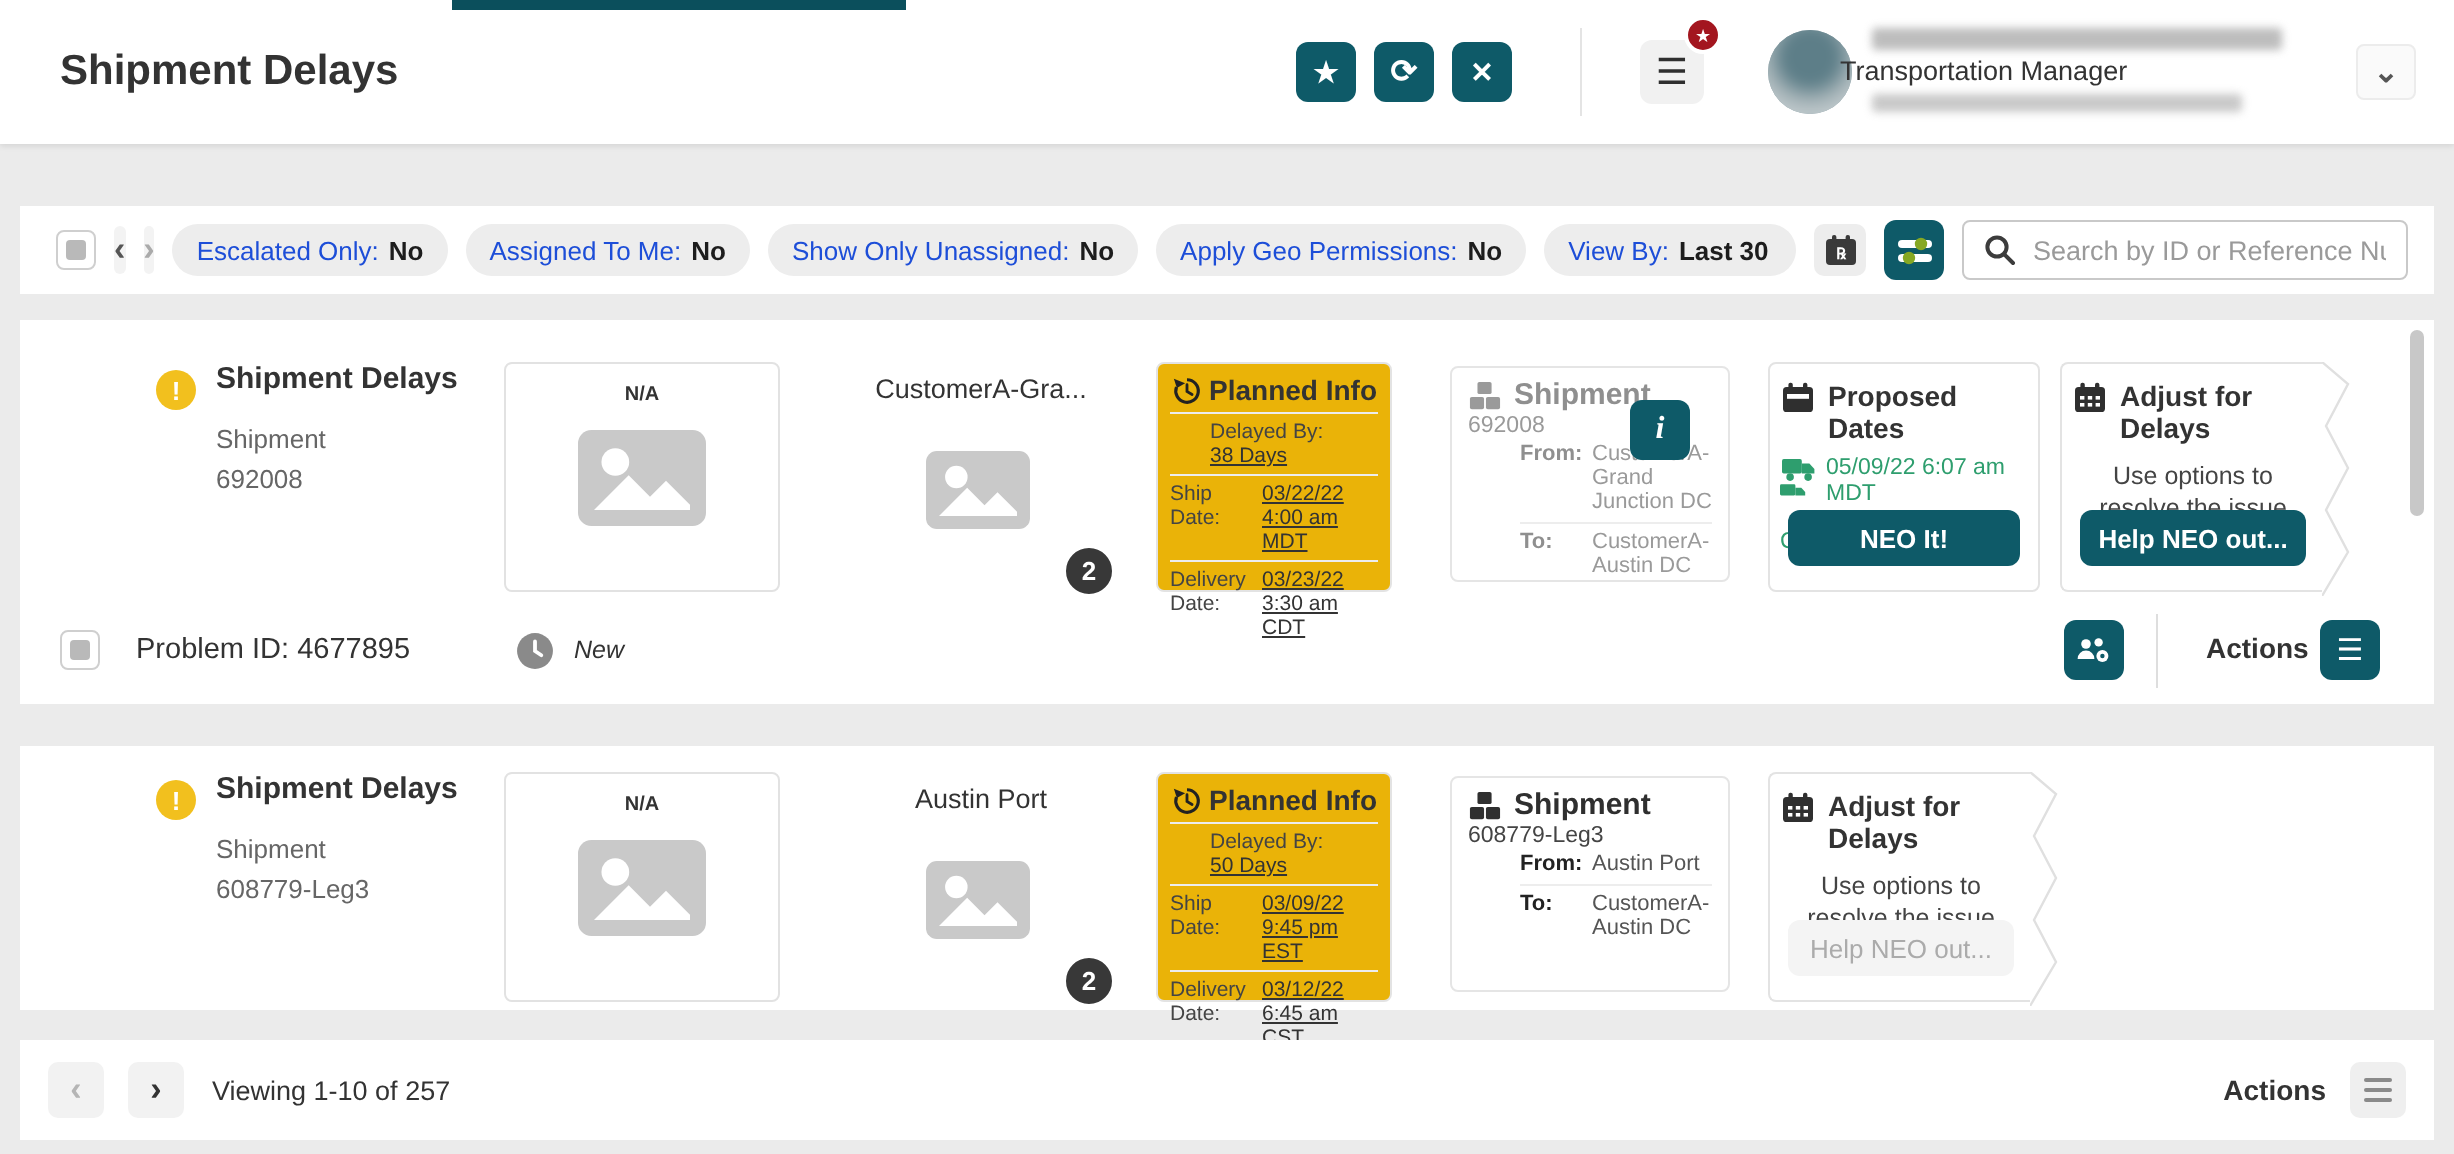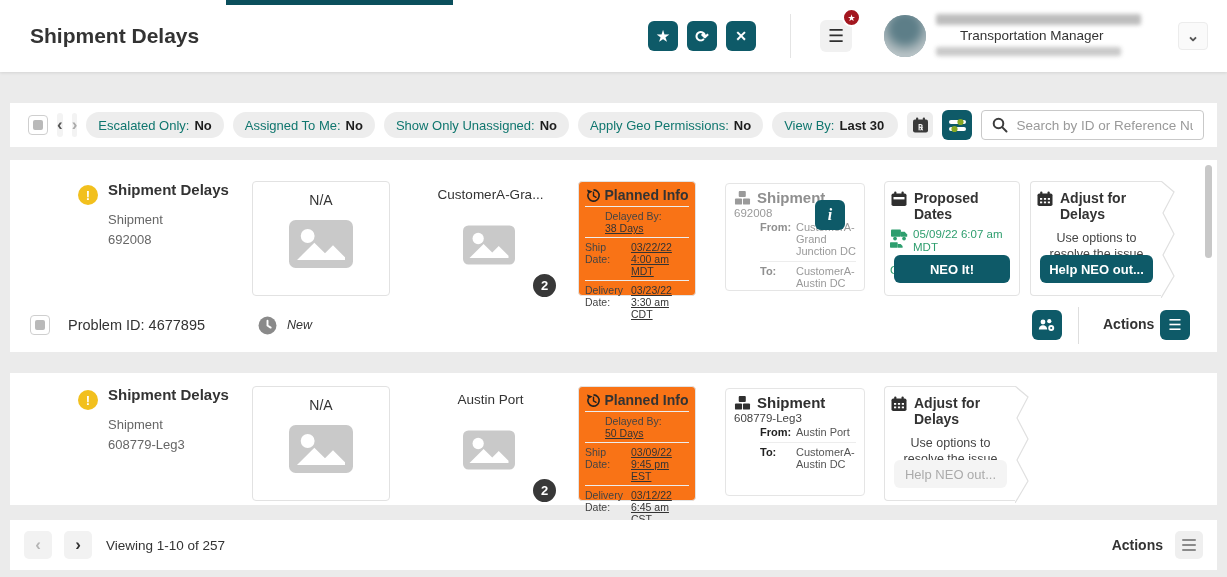--- a/index.html
+++ b/index.html
@@ -16,61 +16,61 @@
   .tbtn { position:absolute; top:21px; width:30px; height:30px; border-radius:6px; background:#0e5a68; color:#fff; display:flex; align-items:center; justify-content:center; font-size:14px; font-weight:700; cursor:pointer; }
   .tbtn.b1 { left:648px; } .tbtn.b2 { left:687px; font-size:16px; } .tbtn.b3 { left:726px; }
   .hdr-div { position:absolute; left:790px; top:14px; width:1px; height:44px; background:#e4e4e4; }
   .menu-btn { position:absolute; left:820px; top:20px; width:32px; height:32px; background:#f1f1f1; border-radius:6px; display:flex; align-items:center; justify-content:center; font-size:18px; color:#2f2f2f; cursor:pointer; }
   .menu-badge { position:absolute; left:842px; top:8px; width:19px; height:19px; border-radius:50%; background:#a3161f; border:2px solid #fff; color:#fff; font-size:9px; display:flex; align-items:center; justify-content:center; }
   .avatar { position:absolute; left:884px; top:15px; width:42px; height:42px; border-radius:50%; overflow:hidden; background:#8aa1a8; }
   .avatar .blurfill { position:absolute; inset:-4px; background:radial-gradient(circle at 50% 35%, #5d7e88 0 30%, #a9b6ba 55%, #d7dddf 90%); filter:blur(3px); }
   .redact { position:absolute; background:#adadad; border-radius:2px; filter:blur(2px); opacity:.8; }
   .r1 { left:936px; top:14px; width:205px; height:11px; }
   .r2 { left:936px; top:47px; width:185px; height:9px; background:#bcbcbc; }
-  .hdr-role { position:absolute; left:960px; top:28px; font-size:13.5px; color:#333; }
+  .hdr-role { position:absolute; left:920px; top:28px; font-size:13.5px; color:#333; }
   .hdr-caret { position:absolute; left:1178px; top:22px; width:30px; height:28px; background:#fafafa; border:1px solid #ececec; border-radius:4px; color:#555; font-size:15px; font-weight:700; display:flex; align-items:center; justify-content:center; cursor:pointer; }
 
   .content { padding:0 10px; }
 
   
   .toolbar { margin-top:31px; height:44px; background:#fff; display:flex; align-items:center; padding:0 18px; gap:9px; }
   .chk { width:20px; height:20px; border:1px solid #cfcfcf; border-radius:4px; background:#fff; display:flex; align-items:center; justify-content:center; flex:0 0 auto; cursor:pointer; }
   .chk i { width:10px; height:10px; background:#b9b9b9; border-radius:2px; }
   .nav-sq { width:24px; height:24px; border-radius:4px; background:#f3f3f3; display:flex; align-items:center; justify-content:center; font-size:17px; font-weight:700; cursor:pointer; }
   .nav-sq.dark { color:#555; } .nav-sq.lite { color:#aaa; }
   .pill { height:26px; border-radius:13px; background:#ededed; display:flex; align-items:center; padding:0 12px; font-size:13px; white-space:nowrap; cursor:pointer; }
-  .pill .pl { color:#0f766e; margin-right:5px; }
+  .pill .pl { color:#1d4ed8; margin-right:5px; }
   .pill .pv { color:#1d1d1d; font-weight:700; }
   .pill.clip .pv { max-width:47px; overflow:hidden; display:inline-block; }
   .sq-ico { width:26px; height:26px; border-radius:5px; background:#ededed; display:flex; align-items:center; justify-content:center; cursor:pointer; flex:0 0 auto; }
   .sliders-btn { width:30px; height:30px; border-radius:6px; background:#0e5a68; display:flex; align-items:center; justify-content:center; cursor:pointer; flex:0 0 auto; }
   .search { margin-left:auto; width:320px; height:30px; border:1px solid #c9c9c9; border-radius:4px; background:#fff; display:flex; align-items:center; padding:0 10px; gap:8px; }
   .search input { border:none; outline:none; flex:1; font-size:13.5px; font-family:inherit; color:#333; background:transparent; }
   .search input::placeholder { color:#9a9a9a; }
 
   
   .block { margin-top:13px; background:#fff; }
   .block + .block { margin-top:21px; }
   .delay-row { position:relative; height:140px; --ct:21px; }
   .delay-row.compact { height:132px; --ct:13px; }
 
   .warn { position:absolute; left:68px; top:calc(var(--ct) + 4px); width:20px; height:20px; border-radius:50%; background:#f2c01e; color:#fff; font-weight:700; font-size:13px; display:flex; align-items:center; justify-content:center; }
   .row-title { position:absolute; left:98px; top:var(--ct); font-size:15px; font-weight:700; color:#333; }
   .row-sub { position:absolute; left:98px; top:calc(var(--ct) + 29px); font-size:13px; color:#666; line-height:20px; }
 
   .na-card { position:absolute; left:242px; top:var(--ct); width:138px; height:115px; border:1px solid #e2e2e2; border-radius:4px; background:#fff; text-align:center; }
-  .na-card .na { margin-top:10px; font-size:14px; font-weight:400; color:#333; }
+  .na-card .na { margin-top:10px; font-size:10px; font-weight:700; color:#333; }
   .ph-lg { margin-top:12px; }
 
   .cust-col { position:absolute; left:390px; top:0; width:178px; height:100%; text-align:center; }
   .cust-name { position:absolute; left:3px; right:0; top:calc(var(--ct) + 6px); font-size:13.5px; color:#333; }
   .cust-ph { position:absolute; left:63px; top:calc(var(--ct) + 44px); }
   .stop-badge { position:absolute; left:131px; top:calc(var(--ct) + 91px); width:27px; height:27px; border-radius:50%; background:#383838; border:2px solid #fff; color:#fff; font-size:13px; font-weight:700; display:flex; align-items:center; justify-content:center; }
 
-  .pcard { position:absolute; left:568px; top:var(--ct); width:118px; height:115px; border:1px solid #e3e3e3; border-radius:4px; background:#f97316; padding:5px 6px; }
+  .pcard { position:absolute; left:568px; top:var(--ct); width:118px; height:115px; border:1px solid #e3e3e3; border-radius:4px; background:#eab308; padding:5px 6px; }
   .pcard-h { display:flex; align-items:center; justify-content:center; gap:4px; font-size:14px; font-weight:700; color:#333; padding-bottom:3px; }
   .prow { border-top:1px solid #ededed; padding:3px 0; font-size:10.5px; color:#333; display:flex; }
   .prow .lab { width:46px; flex:0 0 auto; color:#444; }
   .prow .val { flex:1; color:#333;text-decoration:underline; }
   .prow.one { display:block; }
   .prow.one .lab, .prow.one .val { display:inline;margin-left:20px; }
 
   .scard { position:absolute; left:715px; top:calc(var(--ct) + 2px); width:140px; height:108px; border:1px solid #e5e5e5; border-radius:4px; background:#fff; padding:5px 8px; }
   .scard-h { display:flex; align-items:center; gap:6px; font-size:15px; font-weight:700; }
   .scard .sid { font-size:11.5px; margin-top:1px; }

